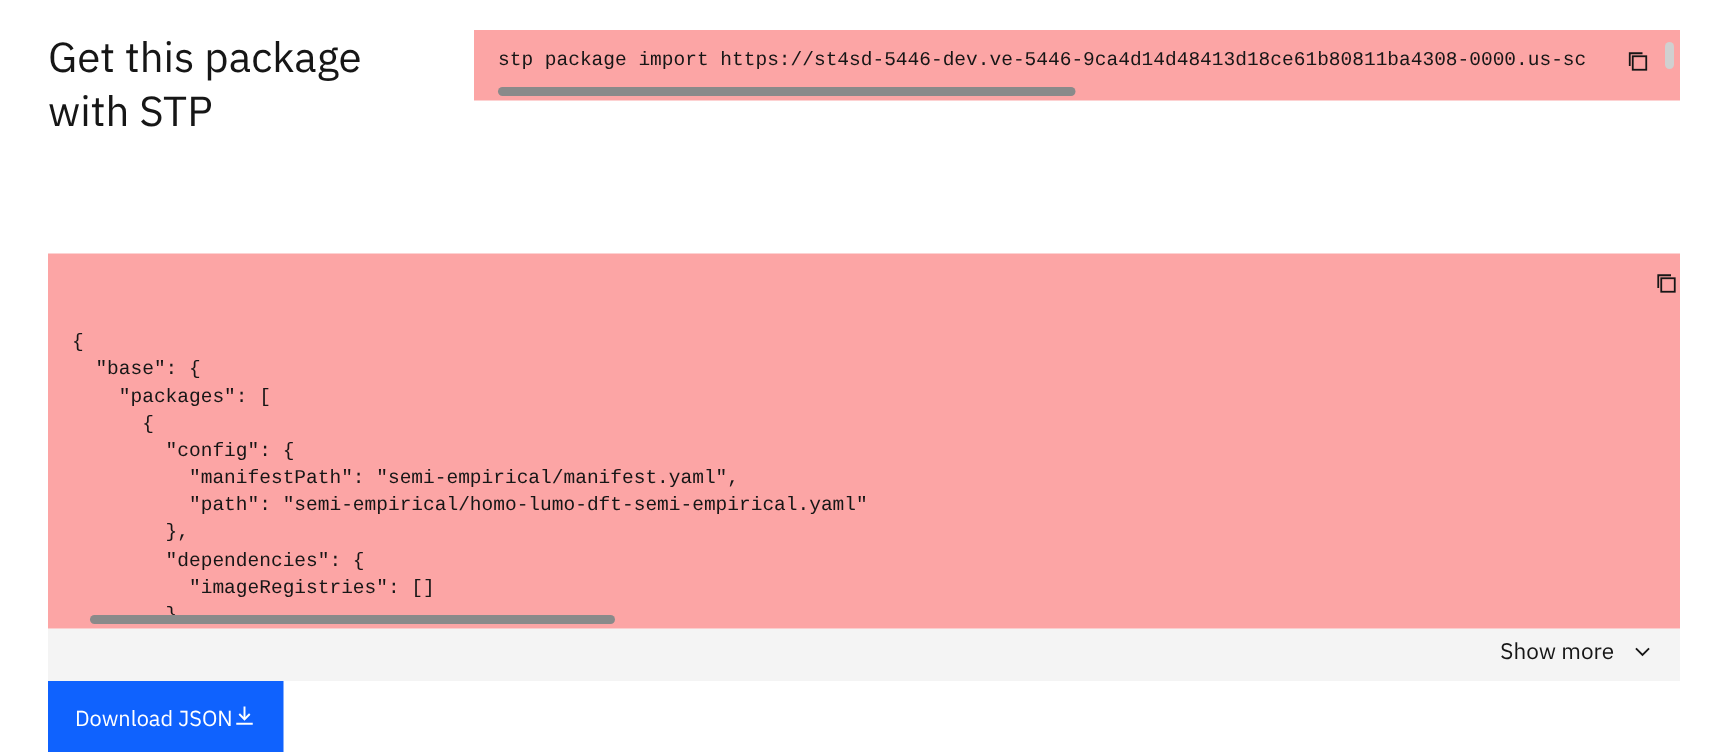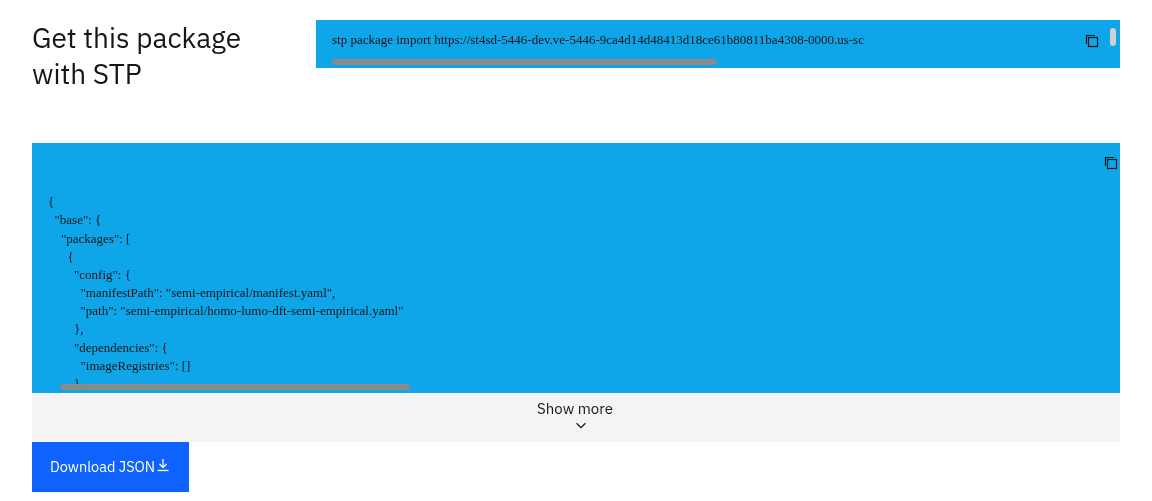--- a/index.html
+++ b/index.html
@@ -9,38 +9,38 @@
     }
     body {
       font-family: 'IBM Plex Sans', -apple-system, BlinkMacSystemFont, 'Segoe UI', sans-serif;
       background: #ffffff;
       padding: 20px 32px;
       width: 1152px;
     }
     .section {
       display: flex;
       align-items: flex-start;
-      margin-bottom: 50px;
+      margin-bottom: 76px;
     }
     .section-label {
       width: 284px;
       flex-shrink: 0;
       font-size: 28px;
       font-weight: 400;
       color: #161616;
       line-height: 1.3;
       padding-right: 20px;
     }
     .section-content {
       flex: 1;
       min-width: 0;
     }
     .code-block {
-      background: #0ea5e9;
-      font-family: Liberation Serif, serif;
+      background: #fca5a5;
+      font-family: Liberation Mono, monospace;
       font-size: 13px;
       color: #161616;
       position: relative;
     }
     .code-block-inline {
       padding: 12px 55px 20px 16px;
       white-space: nowrap;
       overflow-x: hidden;
       position: relative;
     }
@@ -101,21 +101,20 @@
     }
     .show-more-row {
       display: flex;
       justify-content: flex-end;
       align-items: center;
       background: #f4f4f4;
       padding: 6px 18px 10px 16px;
       font-size: 15px;
       color: #161616;
       cursor: pointer;
-      flex-direction: column;
     }
     .show-more-row .chevron {
       margin-left: 12px;
       display: inline-flex;
     }
     .download-btn {
       display: inline-flex;
       align-items: center;
       background: #0f62fe;
       color: #ffffff;

